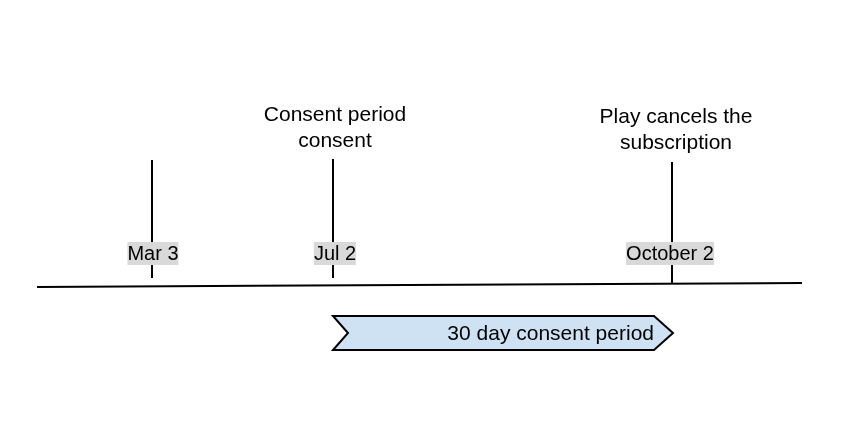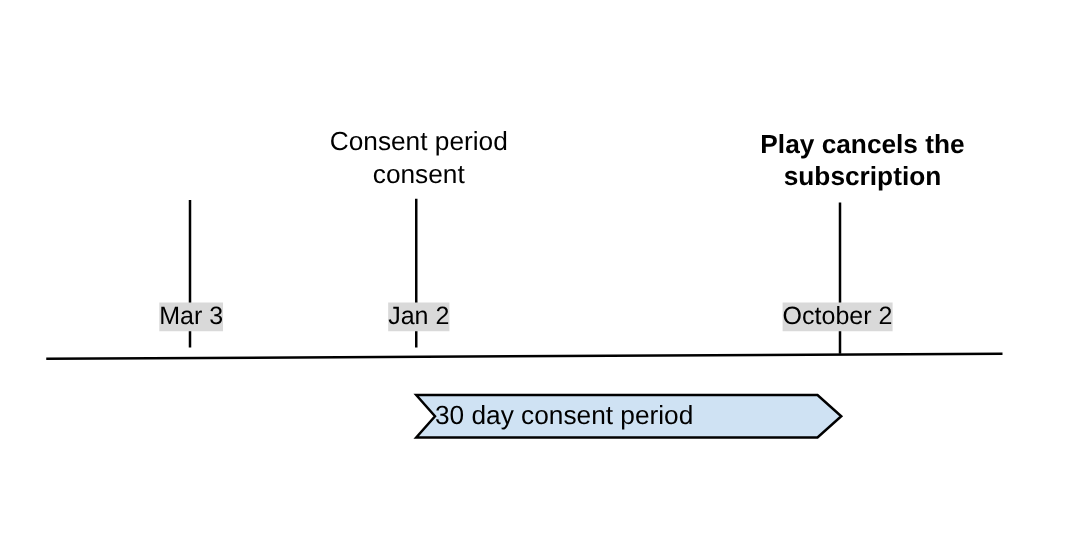--- a/index.html
+++ b/index.html
@@ -39,21 +39,21 @@
   }
   .event-title {
     position: absolute;
     text-align: center;
     font-size: 21px;
     line-height: 26px;
     color: var(--text, #000000);
   }
   .event-title.t1 { left: 52px;  top: 115px; width: 200px; }
   .event-title.t2 { left: 235px; top: 101px; width: 200px; }
-  .event-title.t3 { left: 580px; top: 103px; width: 220px; font-weight: bold; }
+  .event-title.t3 { left: 566px; top: 103px; width: 220px; }
   .date-badge {
     position: absolute;
     top: 242px;
     transform: translateX(-50%);
     background: var(--date-badge-bg, #d9d9d9);
     font-size: 20px;
     line-height: 23px;
     height: 23px;
     padding: 0 0;
     white-space: nowrap;
@@ -63,21 +63,21 @@
   .date-badge.d1 { left: 153px; }
   .date-badge.d2 { left: 335px; }
   .date-badge.d3 { left: 670px; }
   .banner-label {
     position: absolute;
     left: 348px;
     top: 316px;
     width: 306px;
     height: 34px;
     line-height: 34px;
-    text-align: left;
+    text-align: right;
     font-size: 21px;
     white-space: nowrap;
     color: var(--text, #000000);
   }
 </style>
 </head>
 <body>
 
 <div class="canvas">
 
@@ -89,18 +89,18 @@
     <line class="tick" x1="333" y1="159" x2="333" y2="278"></line>
     <line class="tick" x1="672" y1="162" x2="672" y2="283"></line>
 
     <polygon class="banner-shape" points="333,316 654,316 673,333 654,350 333,350 348,333"></polygon>
   </svg>
 
   <div class="event-title t2">Consent period consent</div>
   <div class="event-title t3">Play cancels the subscription</div>
 
   <div class="date-badge d1">Mar 3</div>
-  <div class="date-badge d2">Jan 2</div>
+  <div class="date-badge d2">Jul 2</div>
   <div class="date-badge d3">October 2</div>
 
   <div class="banner-label">30 day consent period</div>
 
 </div>
 
 </body></html>

